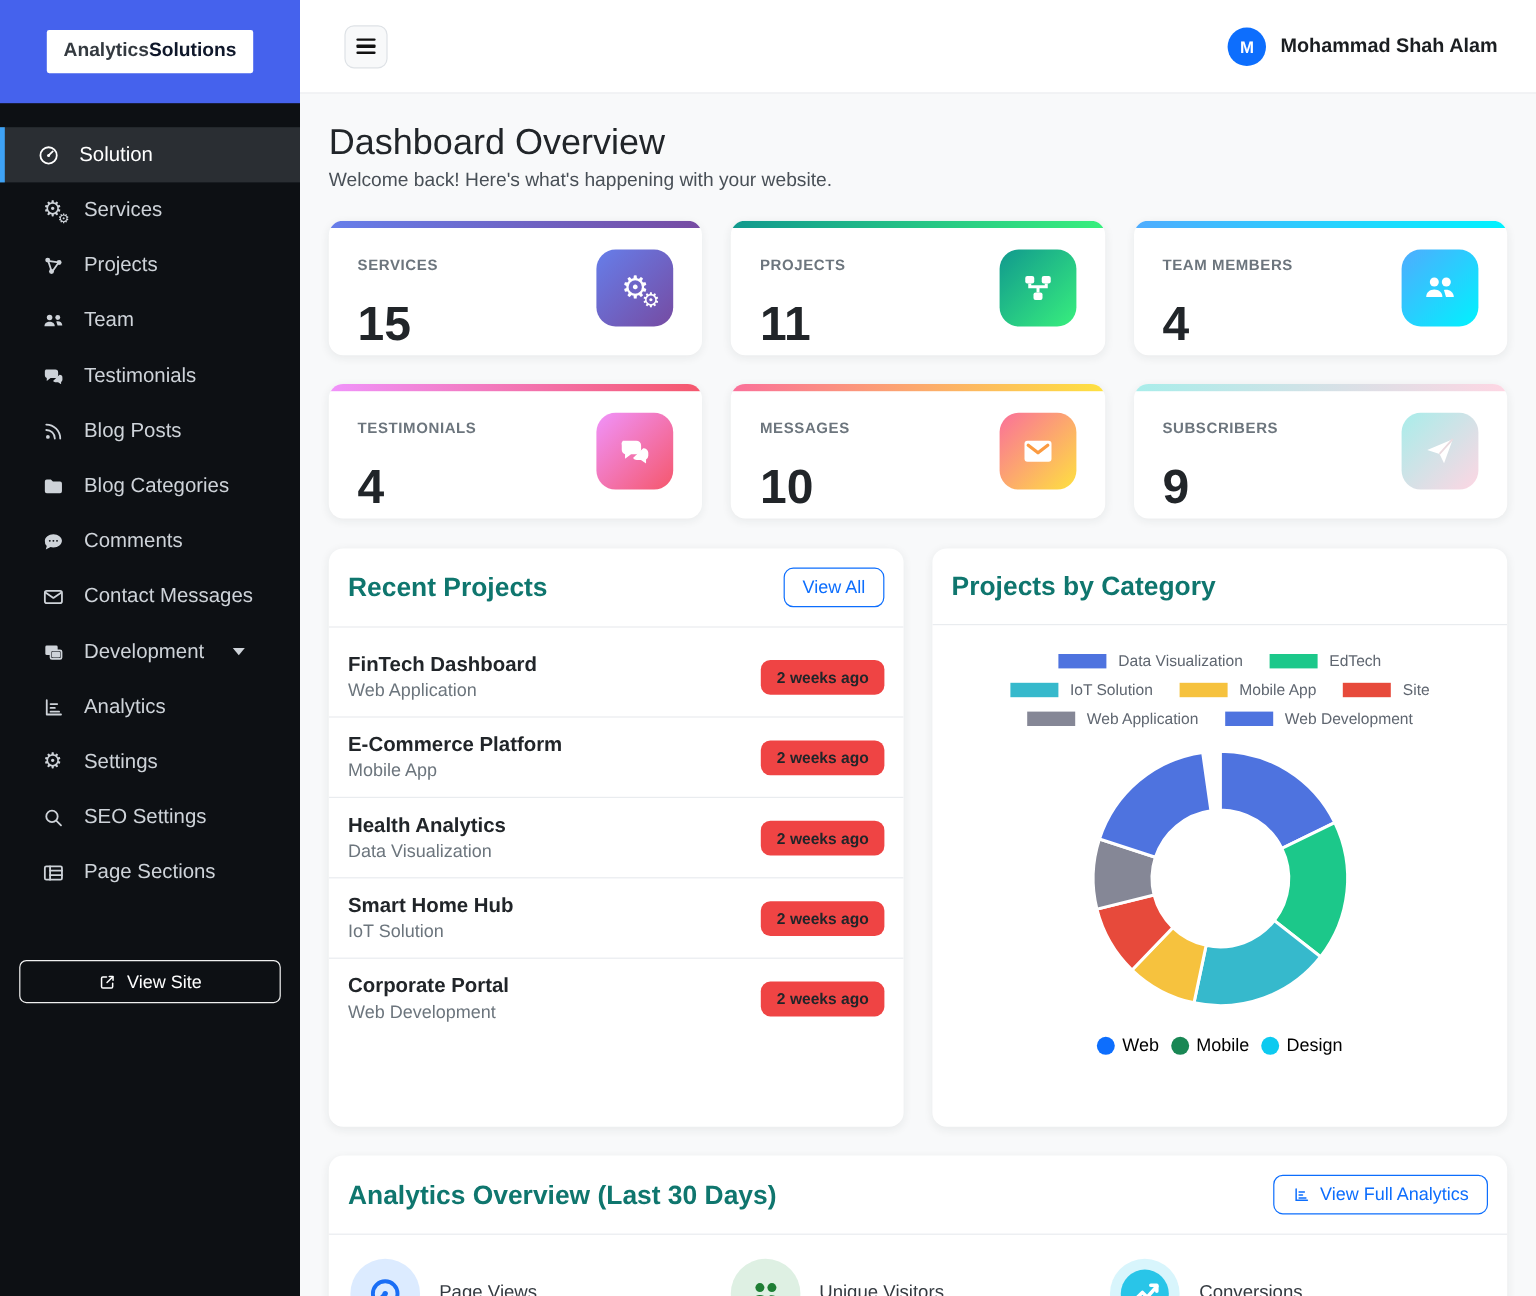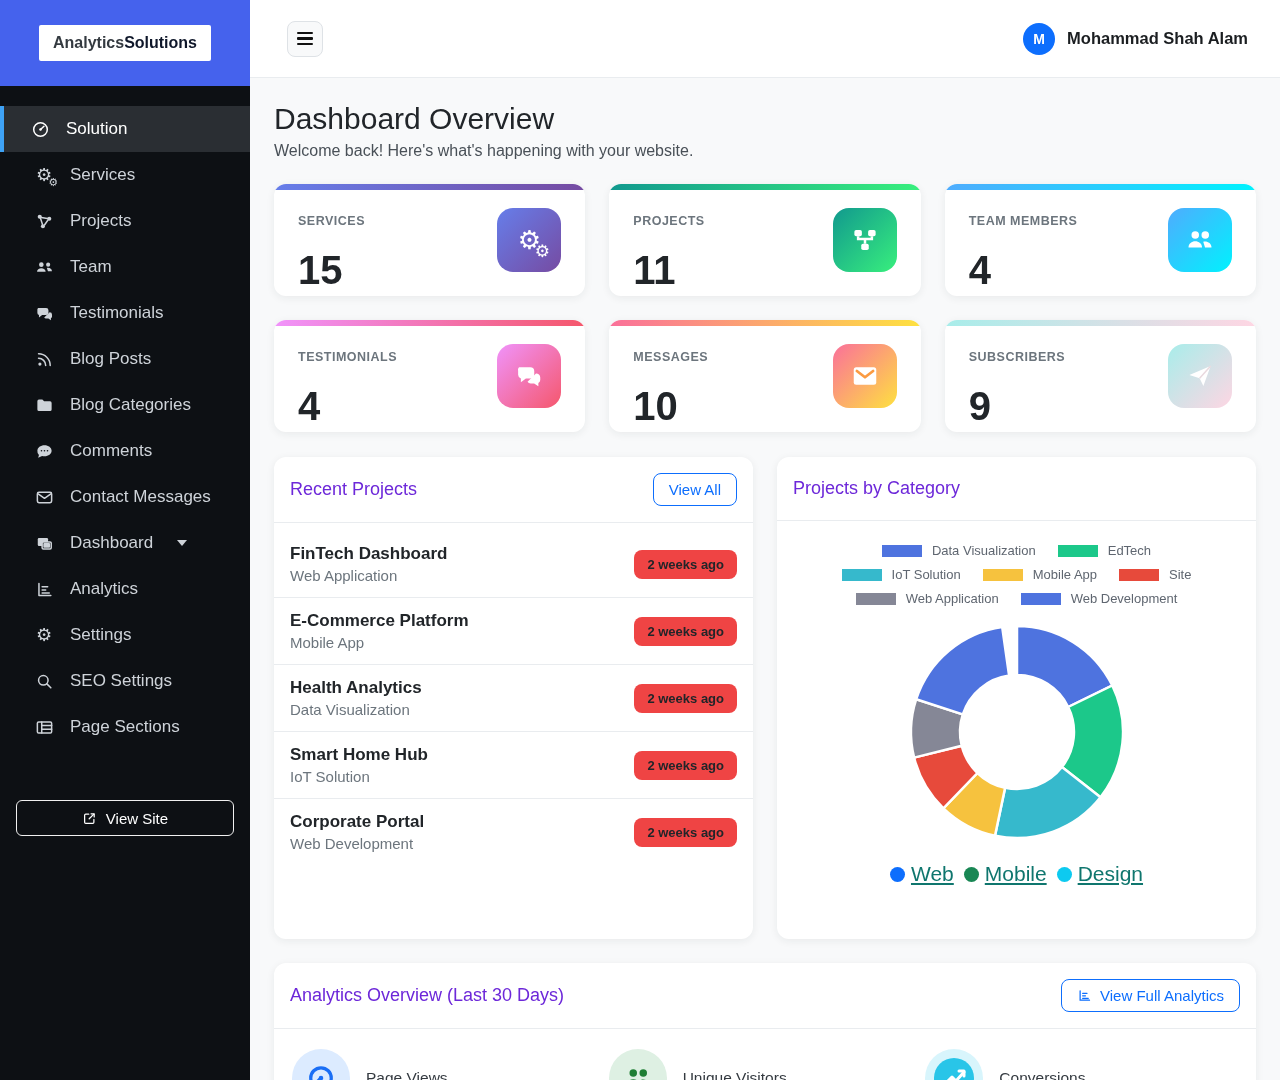--- a/index.html
+++ b/index.html
@@ -55,21 +55,21 @@
   .stat-tile { position:absolute; right:24px; top:24px; width:64px; height:64px; border-radius:16px;
     display:flex; align-items:center; justify-content:center; color:#fff; }
   .stat-tile svg { width:30px; height:30px; }
   .tile-gears { position:relative; font-family:"DejaVu Sans",sans-serif; color:#fff; font-size:26px; line-height:1; }
   .tile-gears .g2 { position:absolute; right:-9px; bottom:-7px; font-size:17px; }
 
   .mid-grid { margin-top:25px; display:grid; grid-template-columns:1fr 1fr; gap:24px; }
   .panel { background:#fff; border-radius:12px; box-shadow:0 2px 8px rgba(33,37,41,.07); height:482px; overflow:hidden; }
   .panel-header { display:flex; align-items:center; justify-content:space-between;
     padding:16px 16px; border-bottom:1px solid #e9ecef; min-height:64px; }
-  .panel-title { font-size:18px; font-weight:400; color:#6d28d9; }
+  .panel-title { font-size:22px; font-weight:700; color:#0f766e; }
   .outline-btn { background:#fff; border:1px solid #0d6efd; color:#0d6efd; font-size:15px;
     border-radius:8px; padding:7px 15px; cursor:pointer; display:flex; align-items:center; gap:8px; }
   .outline-btn svg { width:15px; height:15px; stroke:#0d6efd; fill:none; stroke-width:2; stroke-linecap:round; }
 
   .project-row { display:flex; align-items:center; justify-content:space-between; padding:13px 16px; }
   .project-row + .project-row { border-top:1px solid #e9ecef; }
   .project-list { padding-top:8px; }
   .project-name { font-size:17px; font-weight:700; color:#212529; }
   .project-cat { margin-top:3px; font-size:15px; color:#6c757d; }
   .time-badge { background:#ef4444; color:#212529; font-size:13px; font-weight:700;
@@ -77,21 +77,21 @@
 
   .chart-body { padding:22px 10px 0 10px; display:flex; flex-direction:column; align-items:center; }
   .chart-legend { display:flex; flex-wrap:wrap; justify-content:center; row-gap:9px; column-gap:0; max-width:420px; }
   .legend-item { display:flex; align-items:center; gap:10px; padding:0 11px; cursor:pointer; }
   .legend-swatch { width:40px; height:12px; display:inline-block; }
   .legend-label { font-size:13px; color:#5f6670; }
   .donut-wrap { margin-top:14px; }
   .bottom-legend { margin-top:14px; display:flex; align-items:center; gap:10px; }
   .bl-item { display:flex; align-items:center; gap:6px; }
   .bl-dot { width:15px; height:15px; border-radius:50%; display:inline-block; }
-  .bl-label { font-size:21px; color:#0f766e;text-decoration:underline; }
+  .bl-label { font-size:15px; color:#000000; }
 
   .analytics-panel { margin-top:24px; background:#fff; border-radius:12px; box-shadow:0 2px 8px rgba(33,37,41,.07); }
   .analytics-body { display:flex; padding:20px 16px; }
   .metric { flex:1; display:flex; align-items:center; gap:16px; padding-left:2px; }
   .metric-circle { width:58px; height:58px; border-radius:50%; display:flex; align-items:center; justify-content:center; flex:0 0 58px; }
   .metric-label { font-size:15.5px; color:#343a40; }
   .mc-blue { background:#dcebff; }
   .mc-green { background:#def0e3; }
   .mc-cyan { background:#d8f5fc; }
 </style>
@@ -195,21 +195,21 @@
       <span>Contact Messages</span>
     </a>
     <a class="nav-item">
       <span class="nav-ic">
         <svg viewBox="0 0 24 24">
             <rect class="fill" x="3.5" y="5" width="13" height="10" rx="1.5"></rect>
             <rect x="9" y="10" width="11.5" height="9" rx="1.5" fill="#0d1014"></rect>
             <rect class="fill" x="10.5" y="11.5" width="8.5" height="6" rx="1"></rect>
           </svg>
       </span>
-      <span>Dashboard</span>
+      <span>Development</span>
       <span class="caret-down"></span>
     </a>
     <a class="nav-item">
       <span class="nav-ic">
         <svg viewBox="0 0 24 24">
             <path d="M5 4.5v15h15"></path>
             <line x1="9" y1="8.5" x2="16" y2="8.5"></line>
             <line x1="9" y1="12.5" x2="13.5" y2="12.5"></line>
             <line x1="9" y1="16.5" x2="18" y2="16.5"></line>
           </svg>

